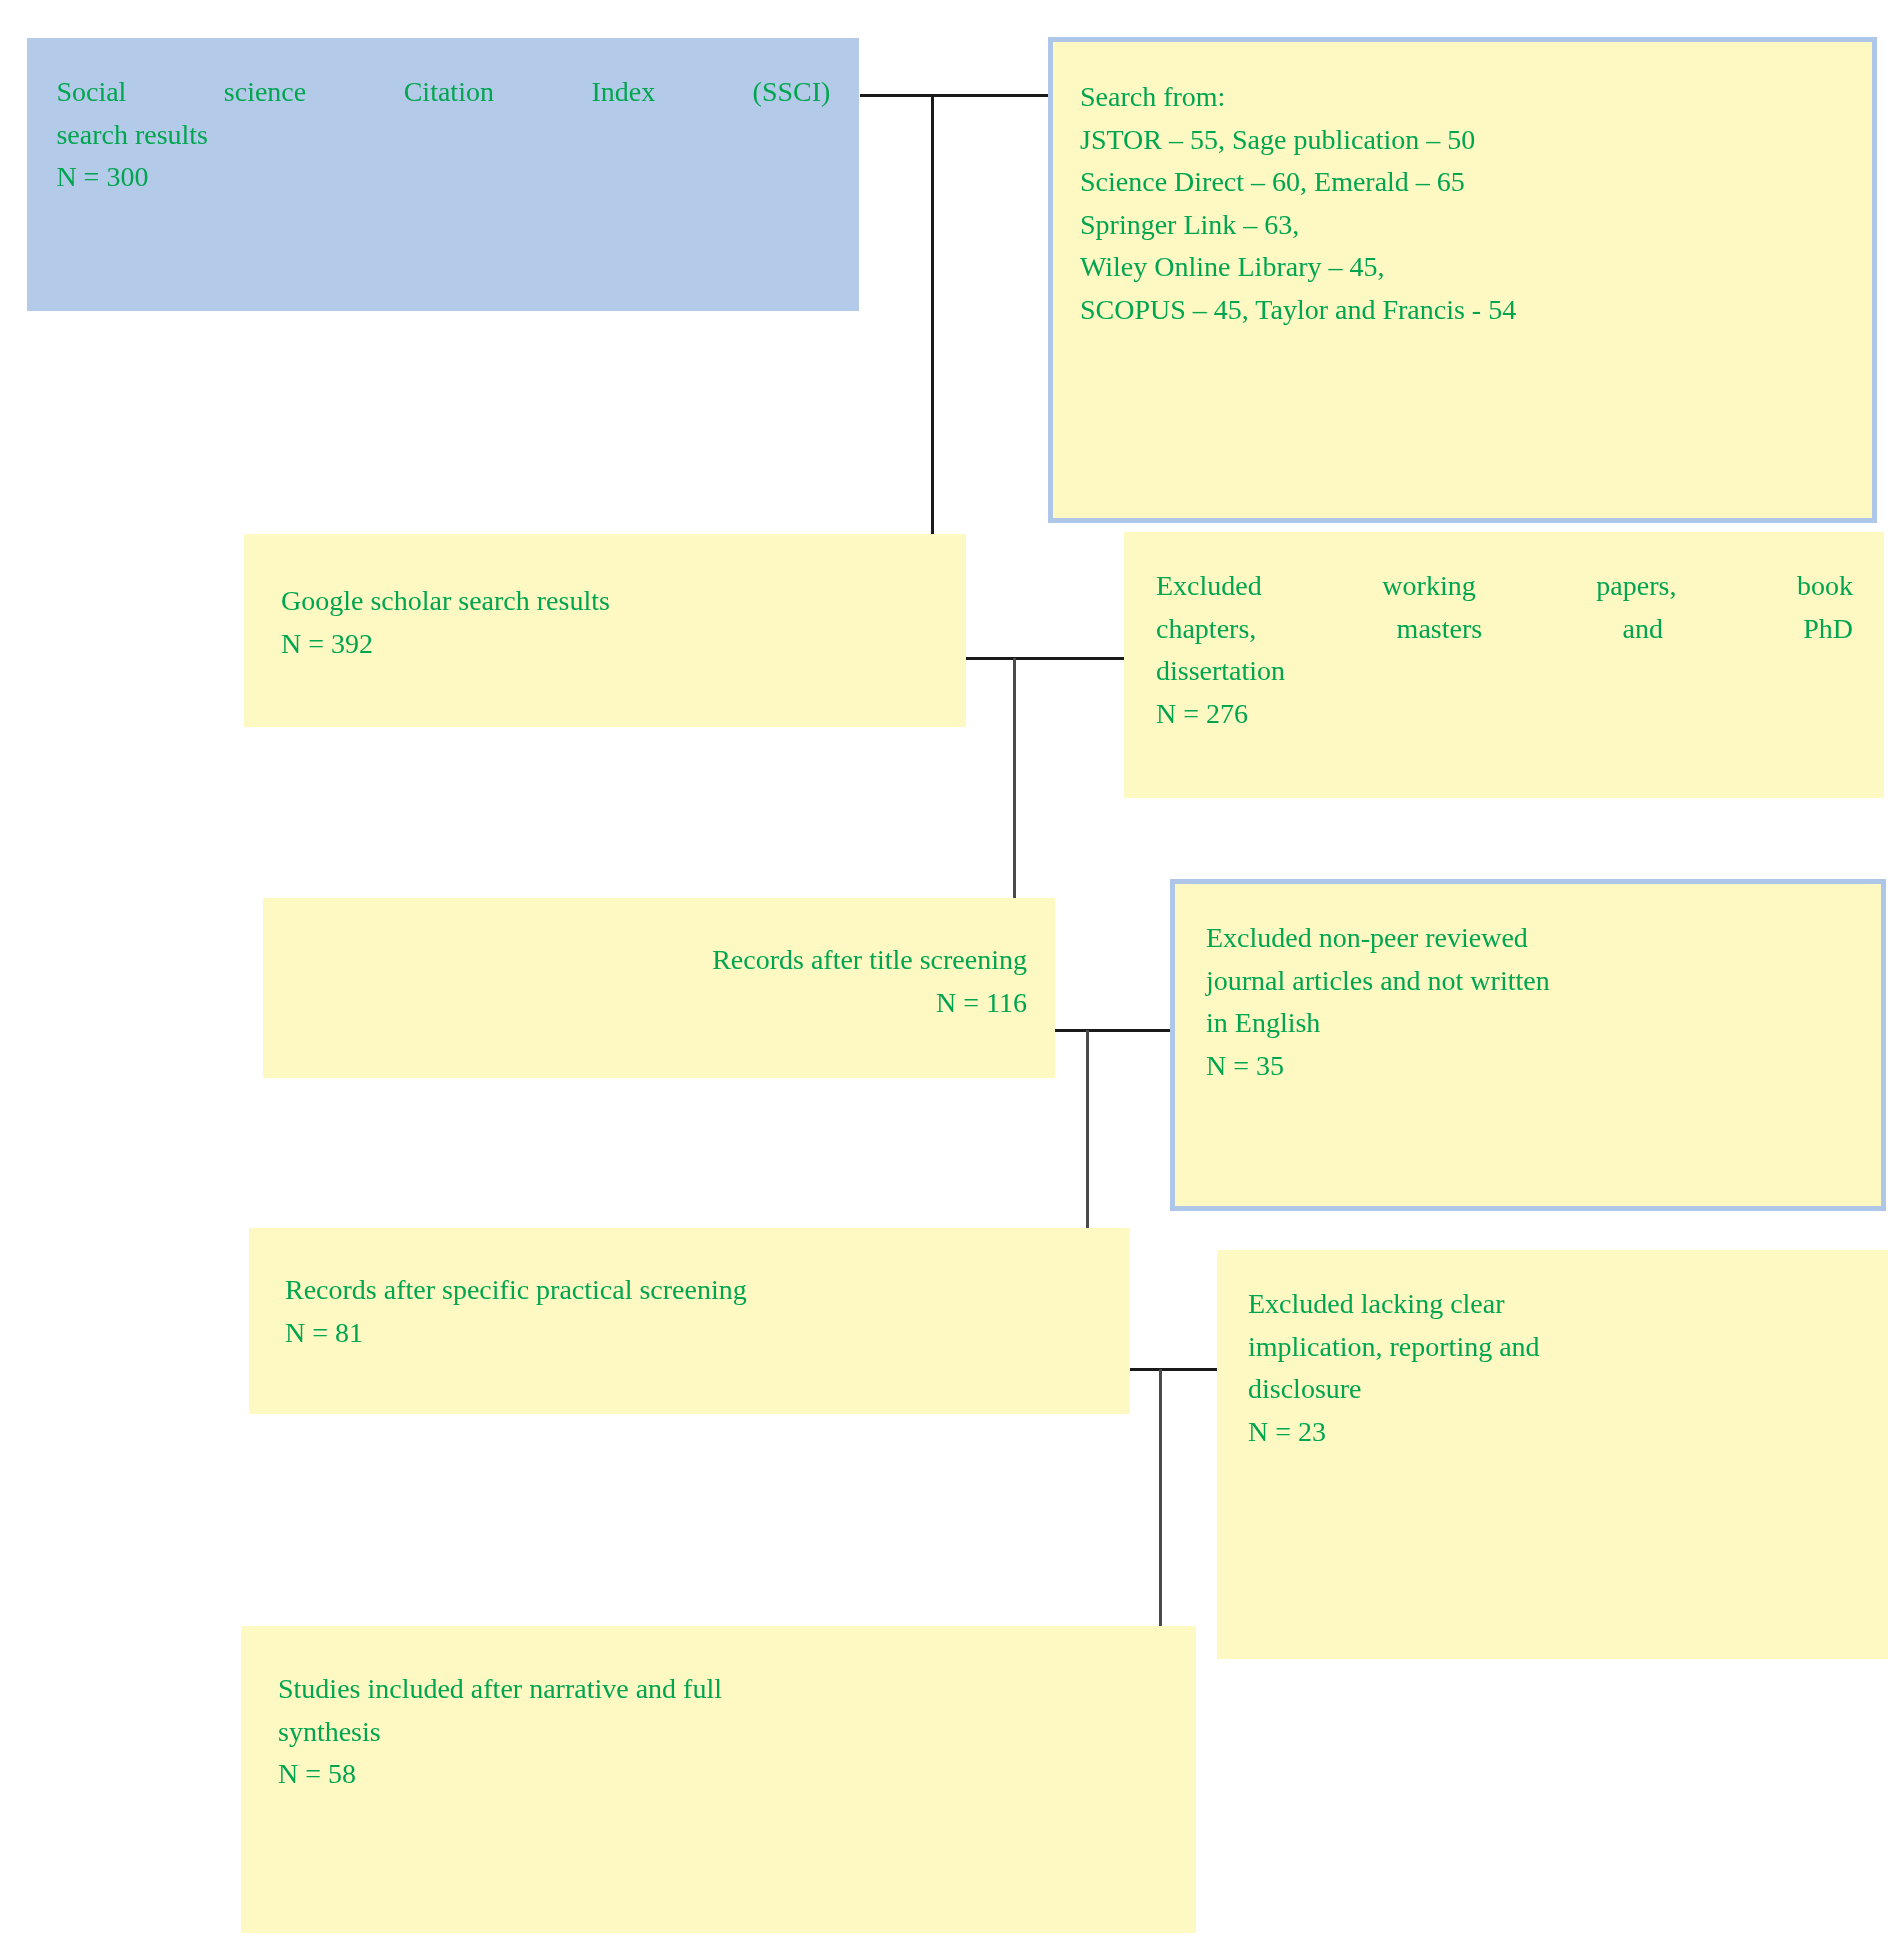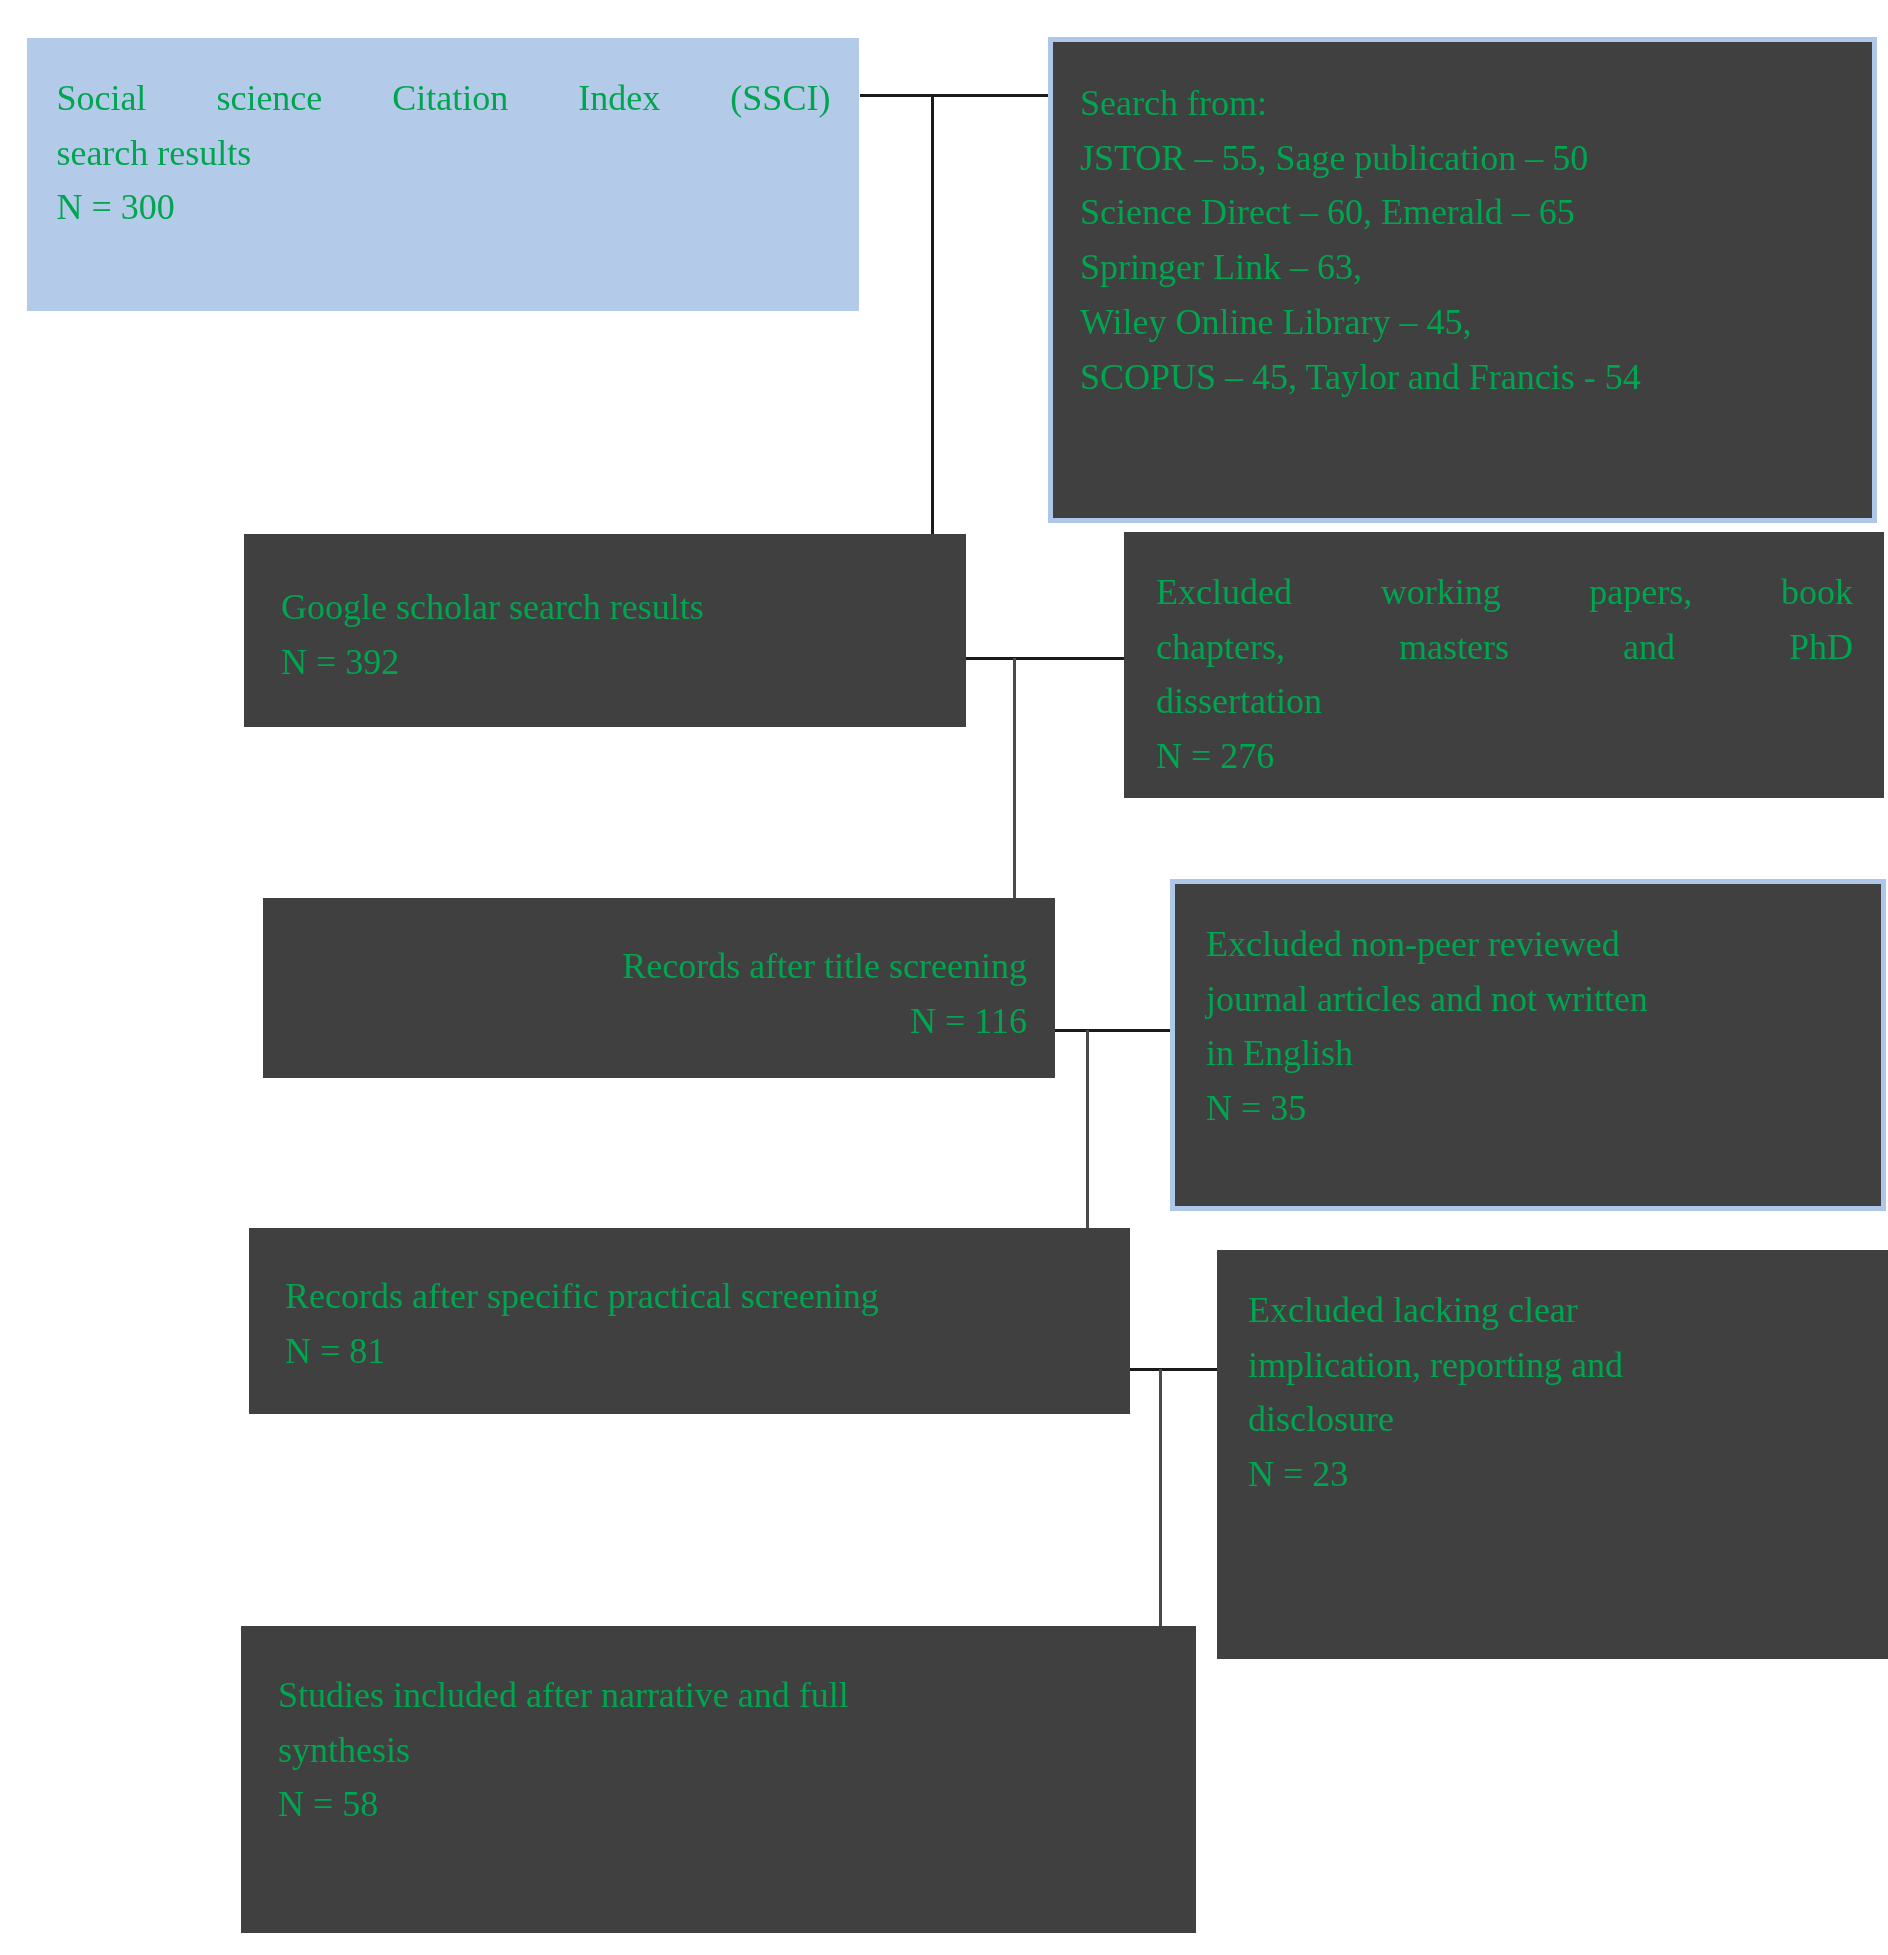--- a/index.html
+++ b/index.html
@@ -12,31 +12,31 @@
     width: 1889px;
     height: 1955px;
     background: #ffffff;
     overflow: hidden;
     font-family: "Liberation Serif", "DejaVu Serif", serif;
   }
   .box {
     position: absolute;
     box-sizing: border-box;
     color: #00a550;
-    font-size: 36px;
+    font-size: 28px;
     line-height: 1.52;
   }
   .box p {
     margin: 0 0 0 0;
   }
   .fill-dark {
     background: #b3cbe8;
   }
   .fill-light {
-    background: #404040;
+    background: #fef9c3;
   }
   .bordered {
     border: 5.7px solid #aec6e8;
   }
   .justify p.j {
     text-align: justify;
     text-align-last: justify;
   }
   .line-h {
     position: absolute;

